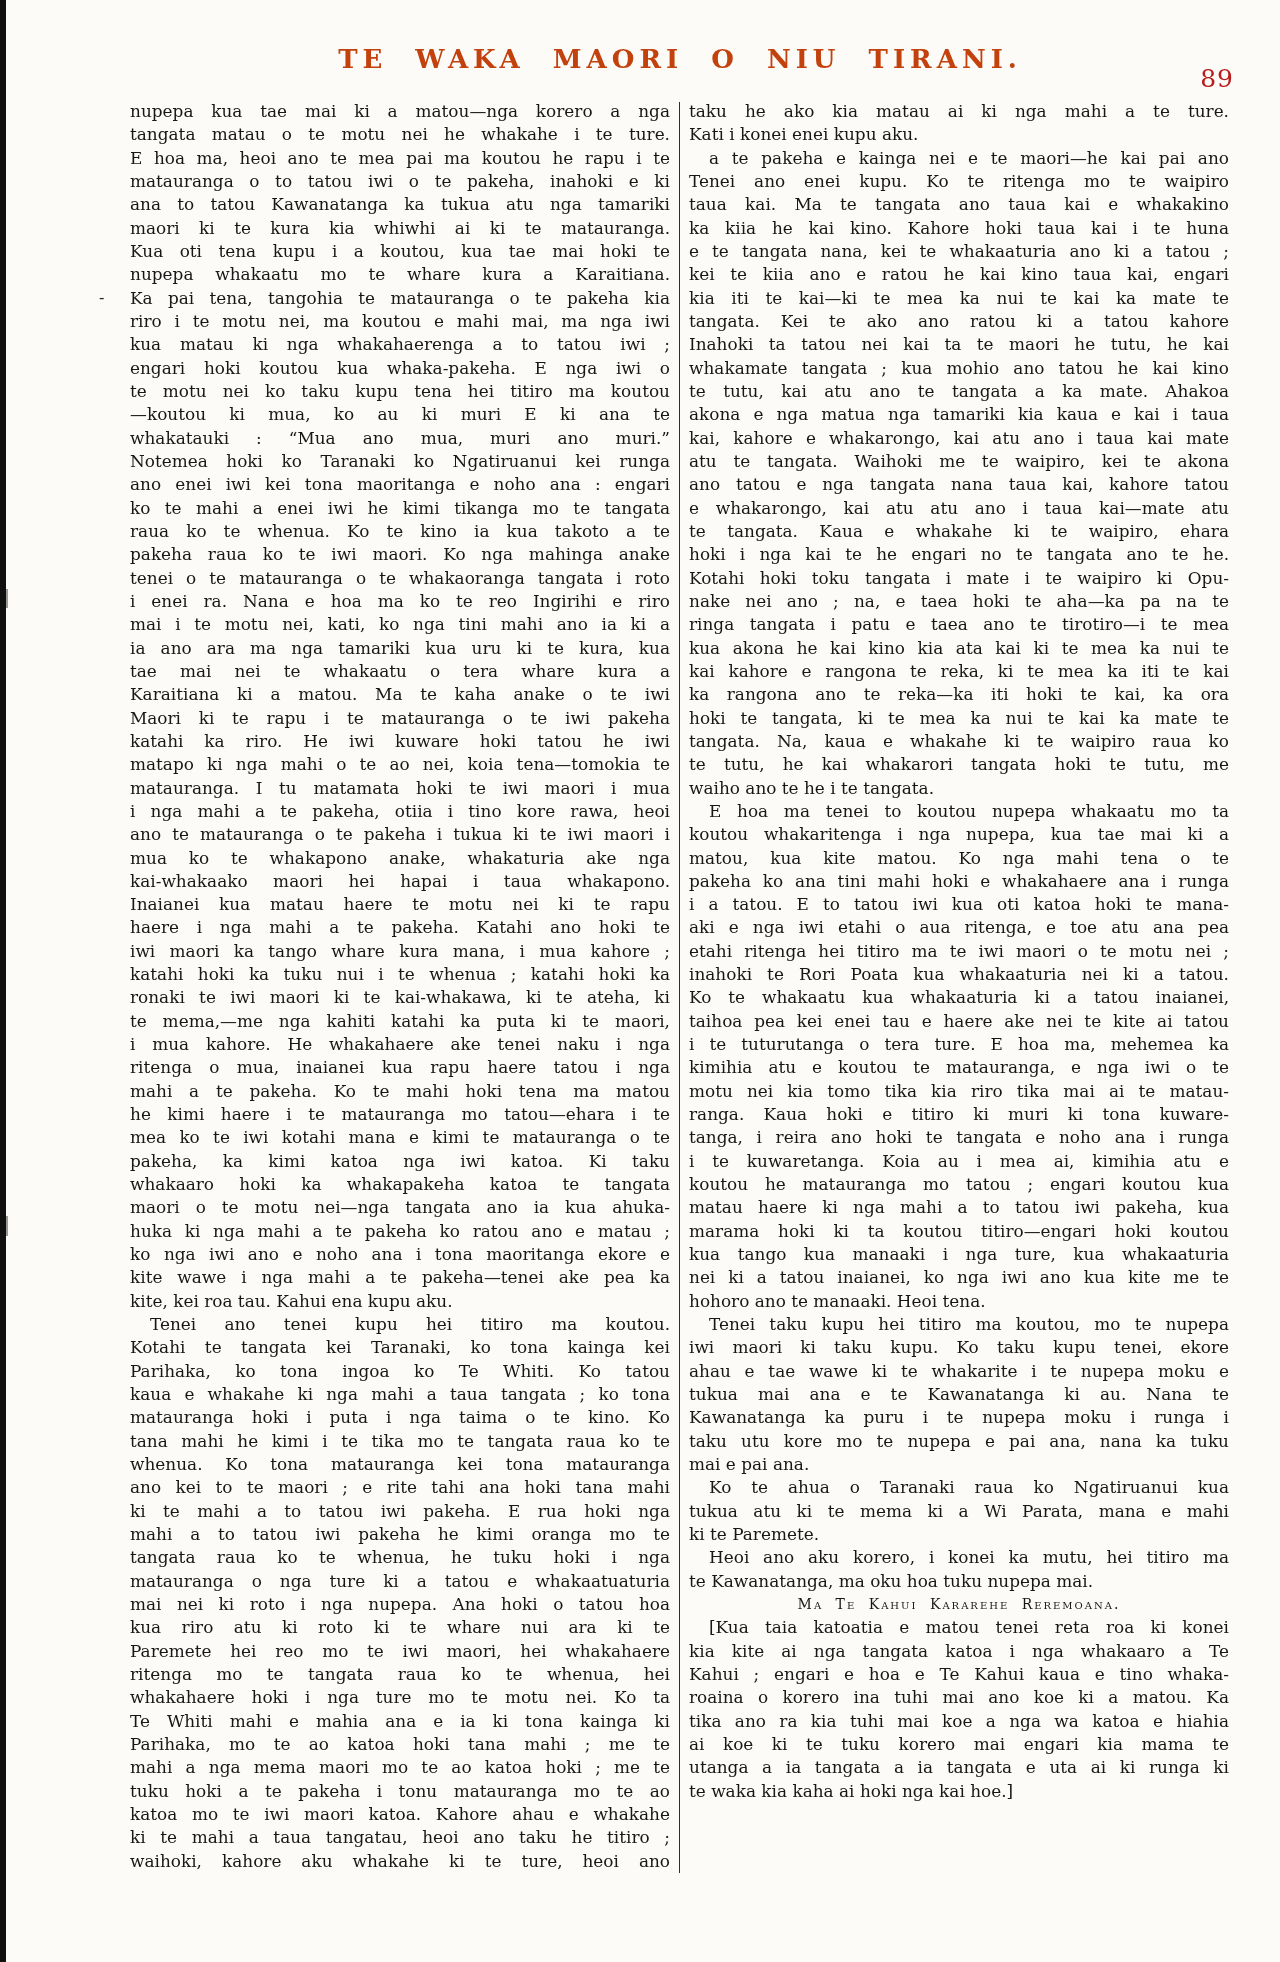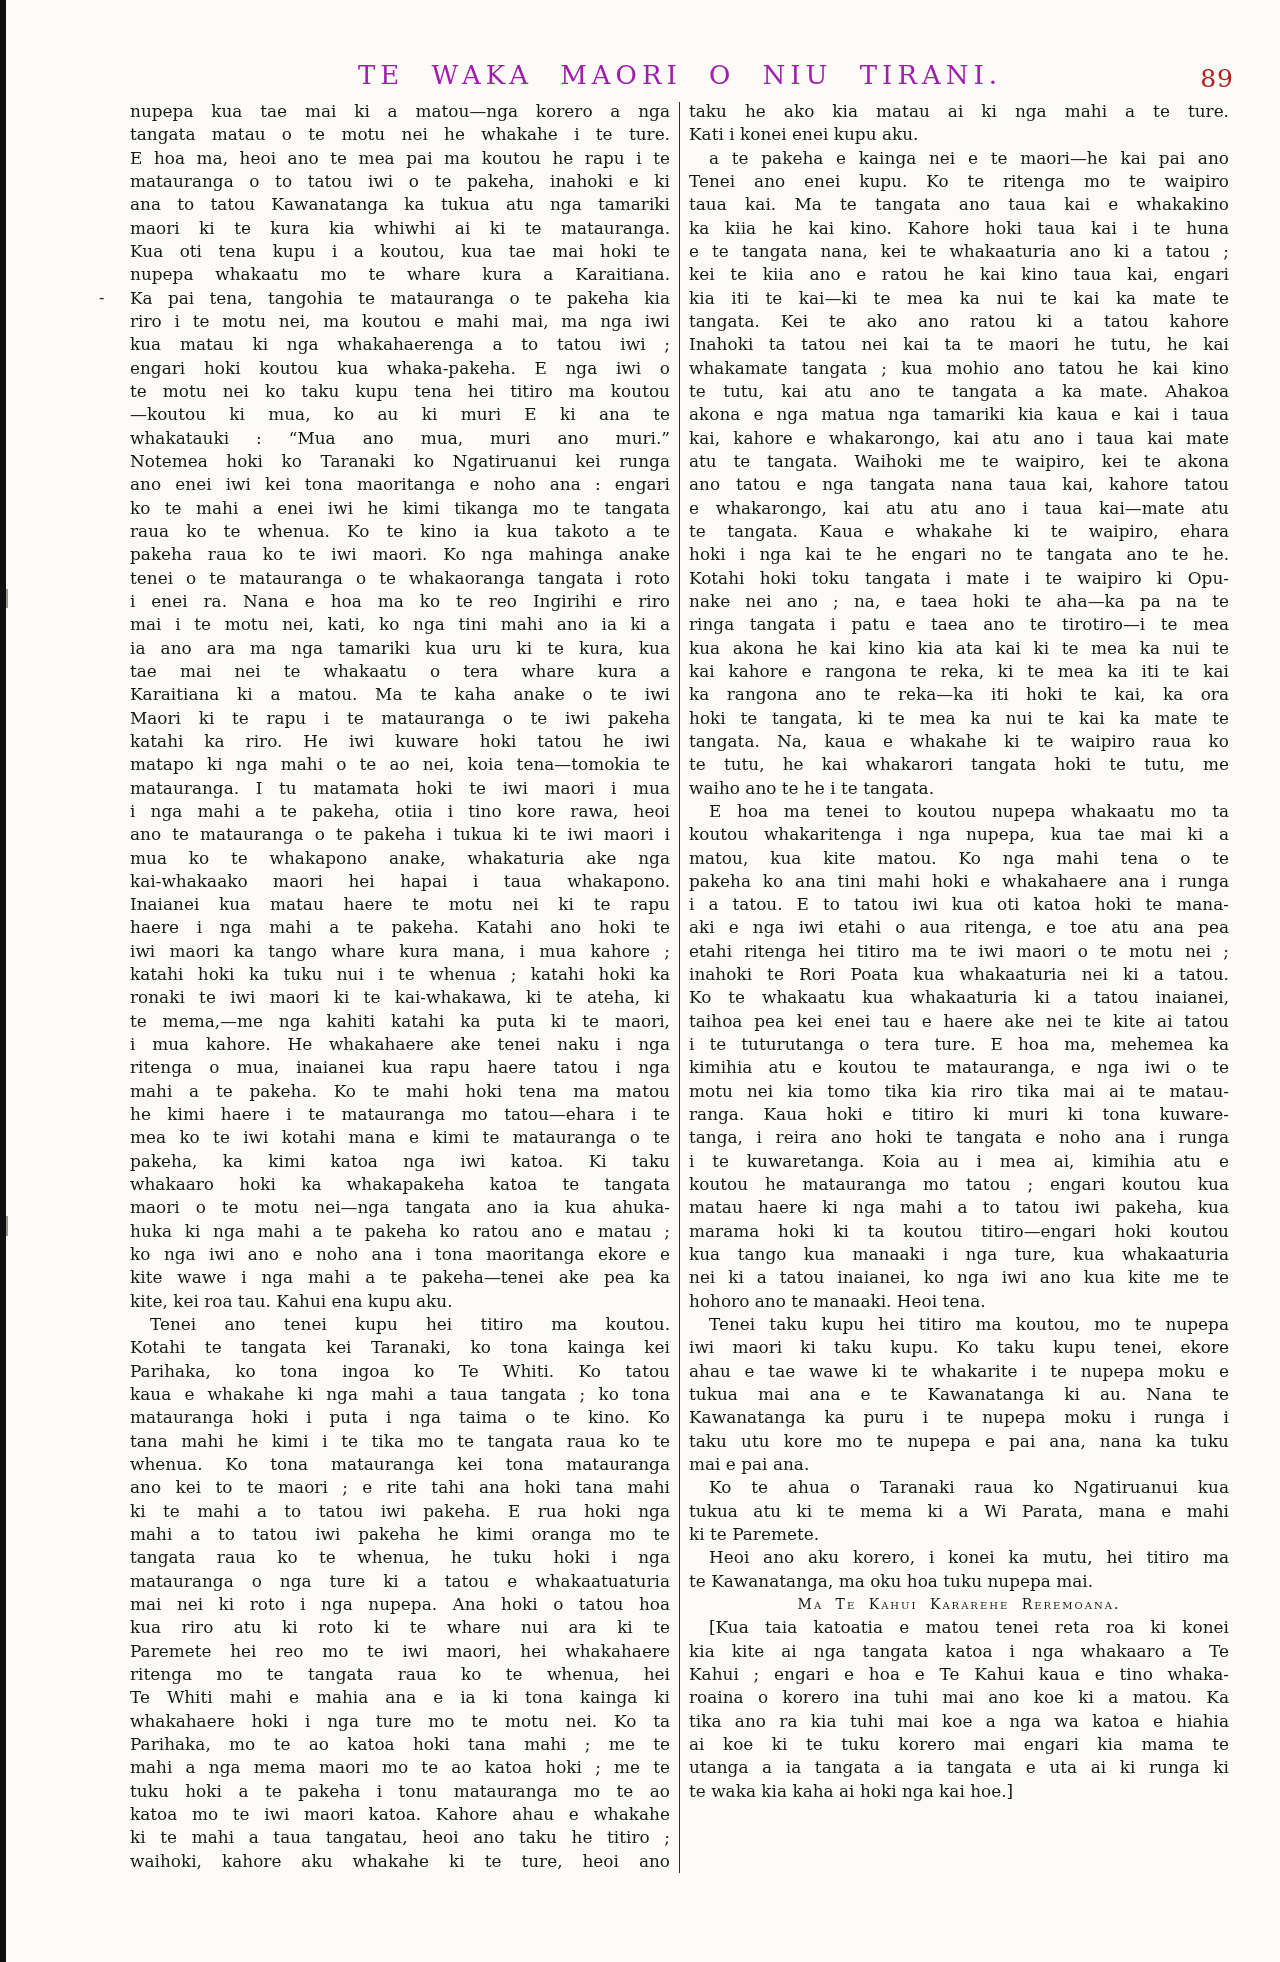--- a/index.html
+++ b/index.html
@@ -4,22 +4,22 @@
 <style>
   html,body{margin:0;padding:0;background:#e8e8e4;}
   .page{
     position:relative;width:1280px;height:1962px;margin:0 auto;
     background:#fcfbf7;overflow:hidden;color:#171717;
     font-family:"DejaVu Serif","Liberation Serif",serif;
   }
   .gutter-bar{position:absolute;left:0;top:0;width:6px;height:1962px;background:#101010;}
   .gutter-bar::after{content:"";position:absolute;left:6px;top:0;width:2px;height:100%;
     background:linear-gradient(#fcfbf7 0 30%, #9a9a94 30% 31%, #fcfbf7 31% 62%, #9a9a94 62% 63%, #fcfbf7 63% 100%);}
-  .masthead{position:absolute;left:130px;top:60px;width:1100px;text-align:center;
-    font-size:26px;letter-spacing:5px;word-spacing:14px;color:#a21caf;font-weight:400;margin:0;}
+  .masthead{position:absolute;left:130px;top:44px;width:1100px;text-align:center;
+    font-size:26px;letter-spacing:5px;word-spacing:14px;color:#c2410c;font-weight:700;margin:0;}
   .page-number{position:absolute;right:46px;top:64px;font-size:25px;letter-spacing:1px;color:#b91c1c;text-align:right;}
   .columns{position:absolute;left:130px;top:100px;width:1100px;display:flex;align-items:stretch;}
   .col{width:540px;}
   .divider{width:1px;margin:2px 9px 0 9px;background:#2e2e2c;}
   .line{
     font-size:16.9px;line-height:23.33px;height:23.33px;
     text-align:justify;text-align-last:justify;overflow:hidden;
   }
   .line.end{text-align-last:left;}
   .para.indent .line:first-child{text-indent:20px;}
@@ -105,22 +105,22 @@
           <div class="line">whenua.  Ko tona matauranga kei tona matauranga</div>
           <div class="line">ano kei to te maori ; e rite tahi ana hoki tana mahi</div>
           <div class="line">ki te mahi a to tatou iwi pakeha.  E rua hoki nga</div>
           <div class="line">mahi a to tatou iwi pakeha he kimi oranga mo te</div>
           <div class="line">tangata raua ko te whenua, he tuku hoki i nga</div>
           <div class="line">matauranga o nga ture ki a tatou e whakaatuaturia</div>
           <div class="line">mai nei ki roto i nga nupepa.  Ana hoki o tatou hoa</div>
           <div class="line">kua riro atu ki roto ki te whare nui ara ki te</div>
           <div class="line">Paremete hei reo mo te iwi maori, hei whakahaere</div>
           <div class="line">ritenga mo te tangata raua ko te whenua, hei</div>
+          <div class="line">whakahaere hoki i nga ture mo te motu nei.  Ko ta</div>
           <div class="line">Te Whiti mahi e mahia ana e ia ki tona kainga ki</div>
-          <div class="line">whakahaere hoki i nga ture mo te motu nei.  Ko ta</div>
           <div class="line">Parihaka, mo te ao katoa hoki tana mahi ; me te</div>
           <div class="line">mahi a nga mema maori mo te ao katoa hoki ; me te</div>
           <div class="line">tuku hoki a te pakeha i tonu matauranga mo te ao</div>
           <div class="line">katoa mo te iwi maori katoa.  Kahore ahau e whakahe</div>
           <div class="line">ki te mahi a taua tangatau, heoi ano taku he titiro ;</div>
           <div class="line">waihoki, kahore aku whakahe ki te ture, heoi ano</div>
         </div>
       </div>
     <div class="divider"></div>
     <div class="col" id="col-right">

